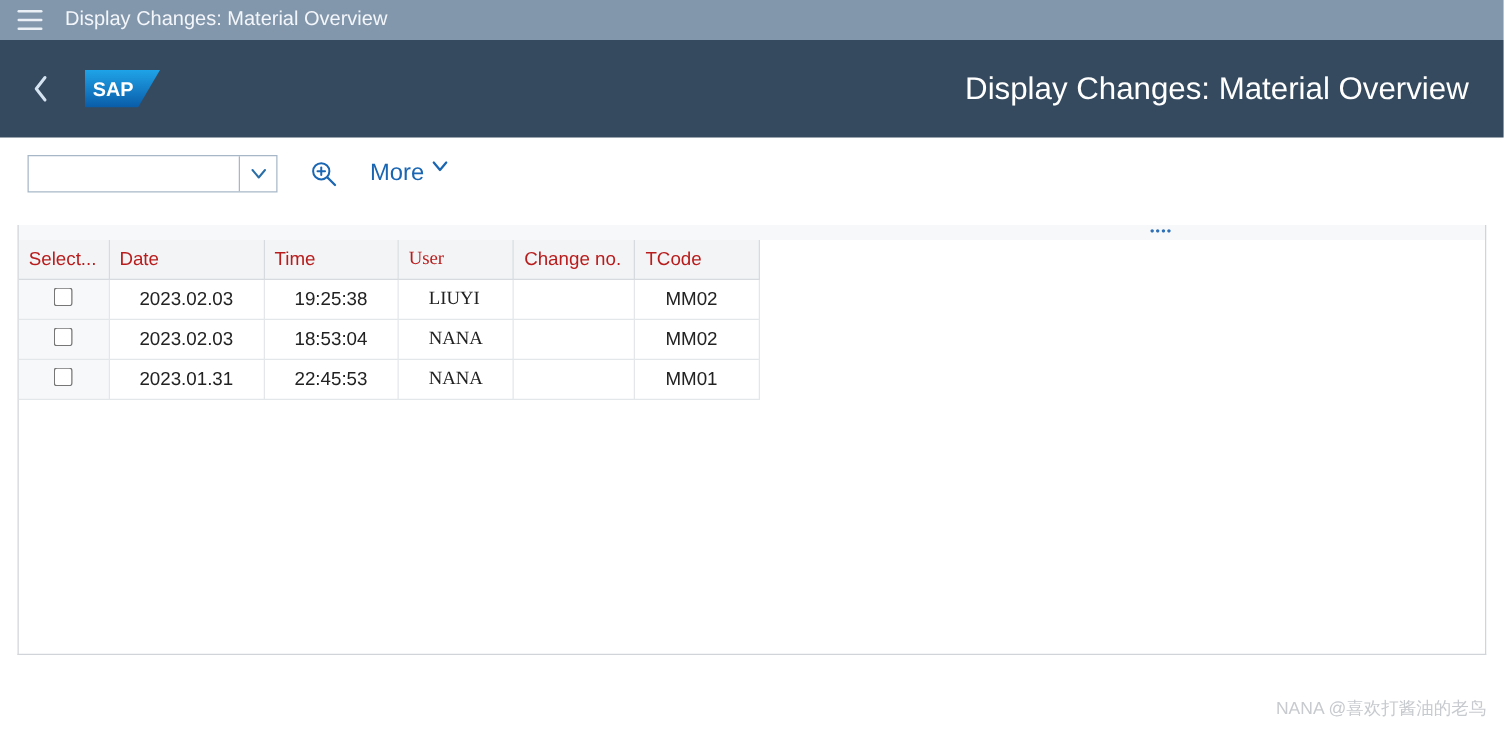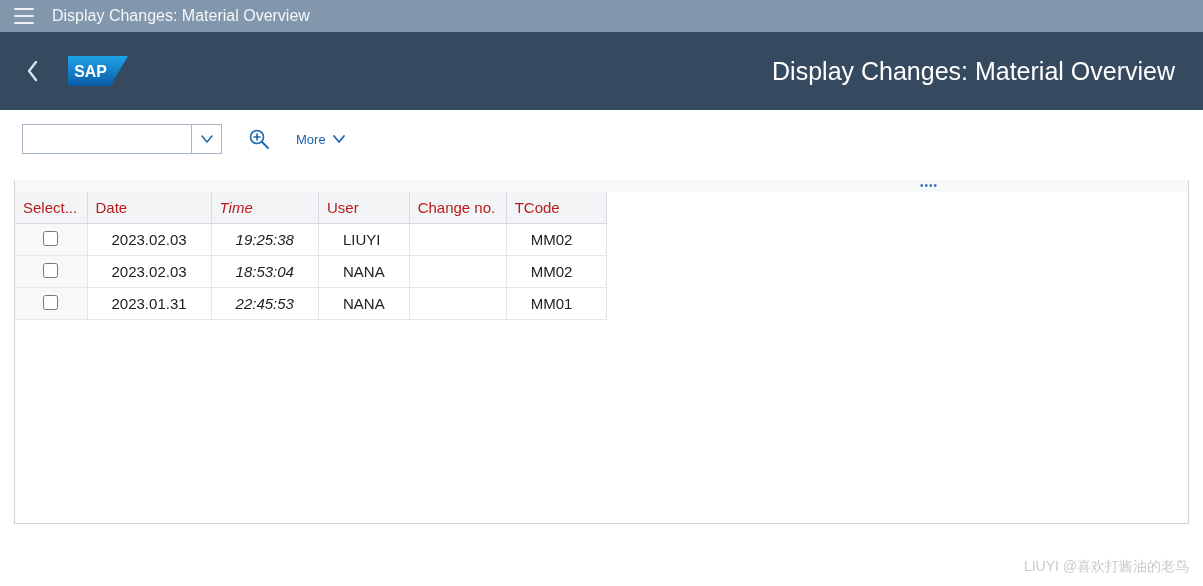--- a/index.html
+++ b/index.html
@@ -107,24 +107,24 @@
     }
     .zoom-icon {
       color: #1a66b3;
       cursor: pointer;
       display: flex;
       align-items: center;
     }
     .more-link {
       color: #1a66b3;
       display: flex;
-      align-items: center;
+      align-items: flex-start;
       gap: 6px;
       cursor: pointer;
-      font-size: 13px;
+      font-size: 19px;
     }
     
     .content {
       padding: 0 14px;
     }
     .list-caption-bar {
       border: 1px solid #d1d5d9;
       background: #fff;
       padding: 8px 10px;
       display: flex;
@@ -190,22 +190,22 @@
       border-right: 1px solid #e4e7ea;
       border-bottom: 1px solid #e4e7ea;
       padding: 6px 24px;
       font-size: 15px;
       color: #222;
       height: 32px;
       white-space: nowrap;
     }
     .col-select { width: 72px; }
     .col-date   { width: 115px; margin-left: 13px; }
-    .col-time   { width: 100px; font-style: italic; }
-    .col-user   { width: 47px; }
+    .col-time   { width: 100px; }
+    .col-user   { width: 47px; font-family: Liberation Serif, serif; }
     .col-change { width: 97px; }
     .col-tcode  { width: 100px; }
     td.cell-select {
       text-align: center;
       background: #f7f8fa;
     }
     td.cell-select input[type="checkbox"] {
       width: 15px;
       height: 15px;
       cursor: pointer;
@@ -317,13 +317,13 @@
             <td class="col-time">22:45:53</td>
             <td class="col-user">NANA</td>
             <td class="col-change"></td>
             <td class="col-tcode">MM01</td>
           </tr>
         </tbody>
     </table>
   </div>
 </div>
 
-<div class="watermark">LIUYI @喜欢打酱油的老鸟</div>
+<div class="watermark">NANA @喜欢打酱油的老鸟</div>
 
 </body></html>

